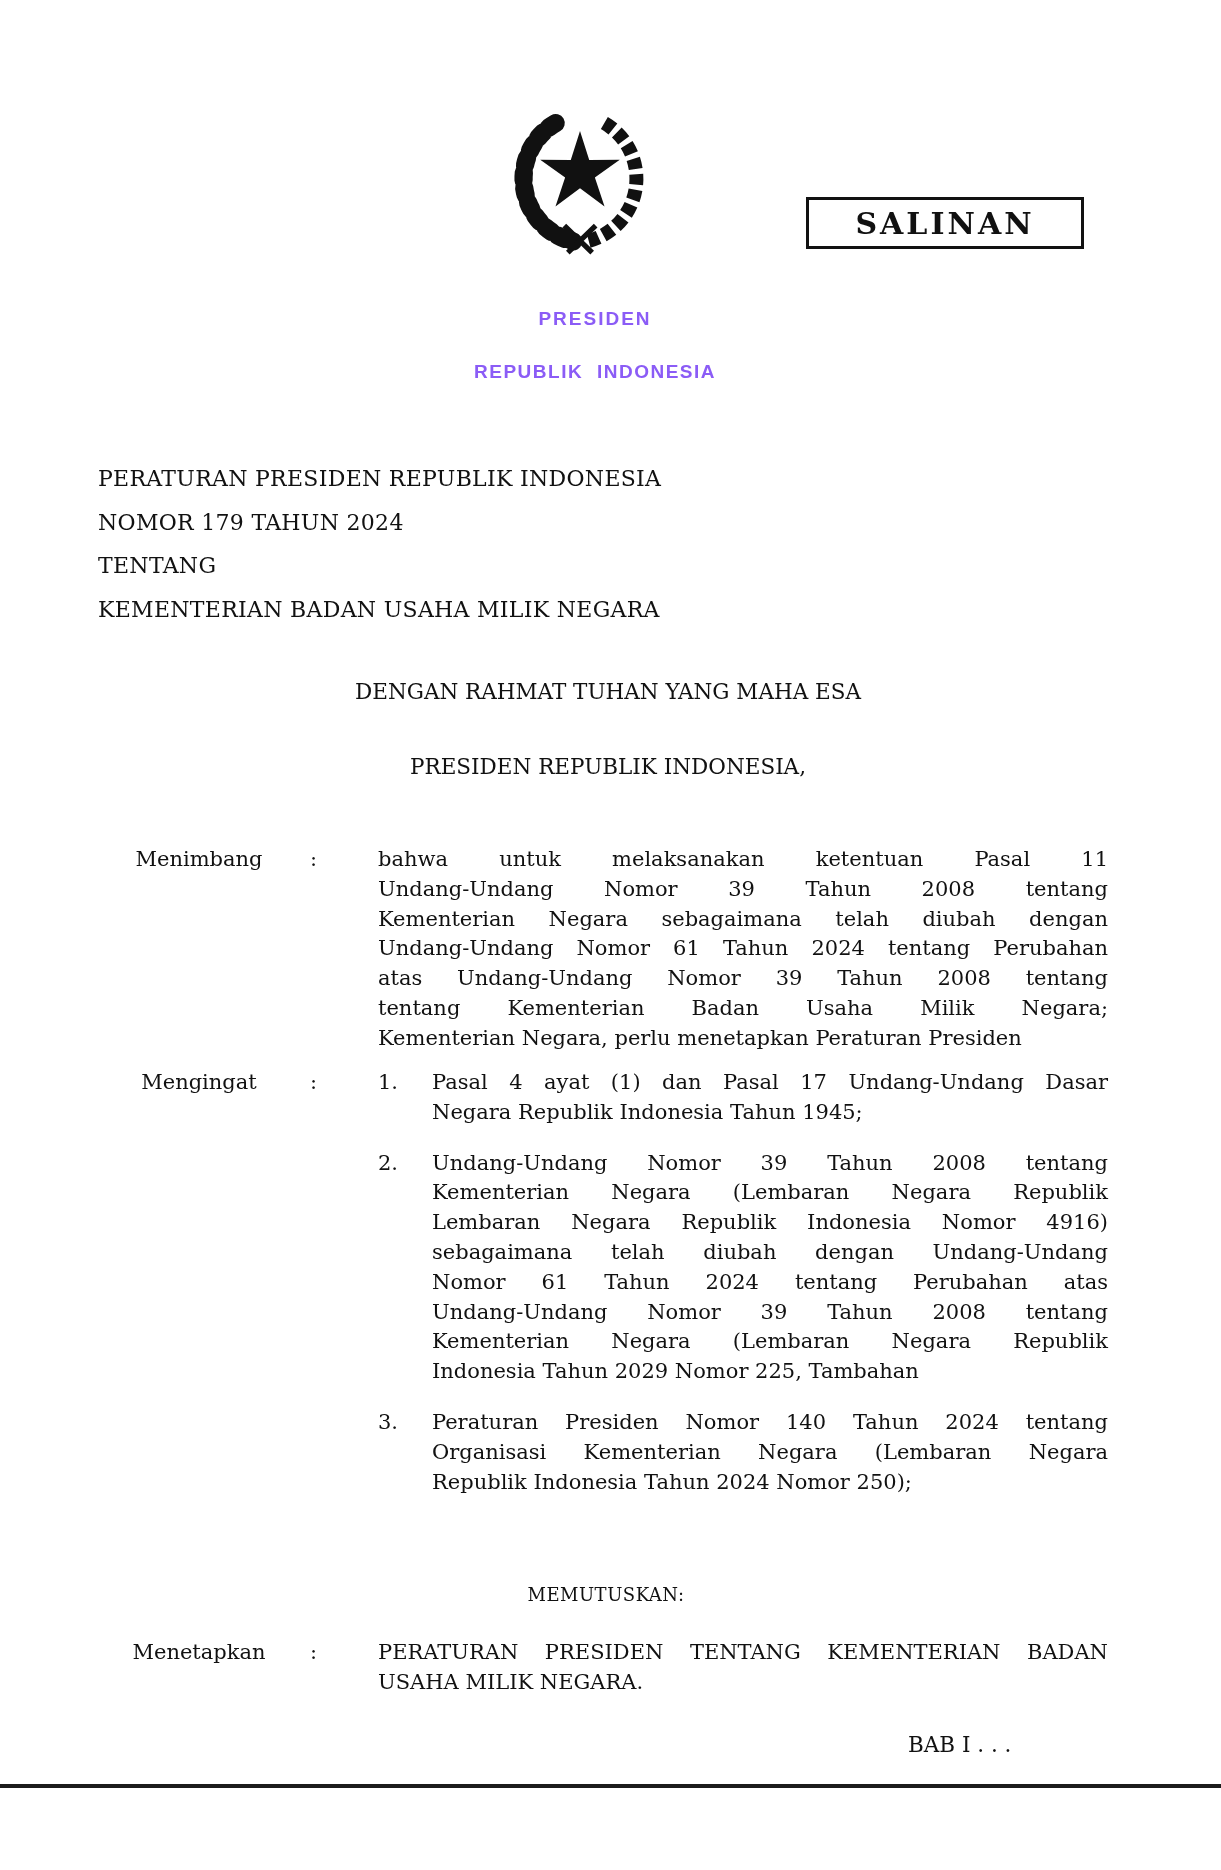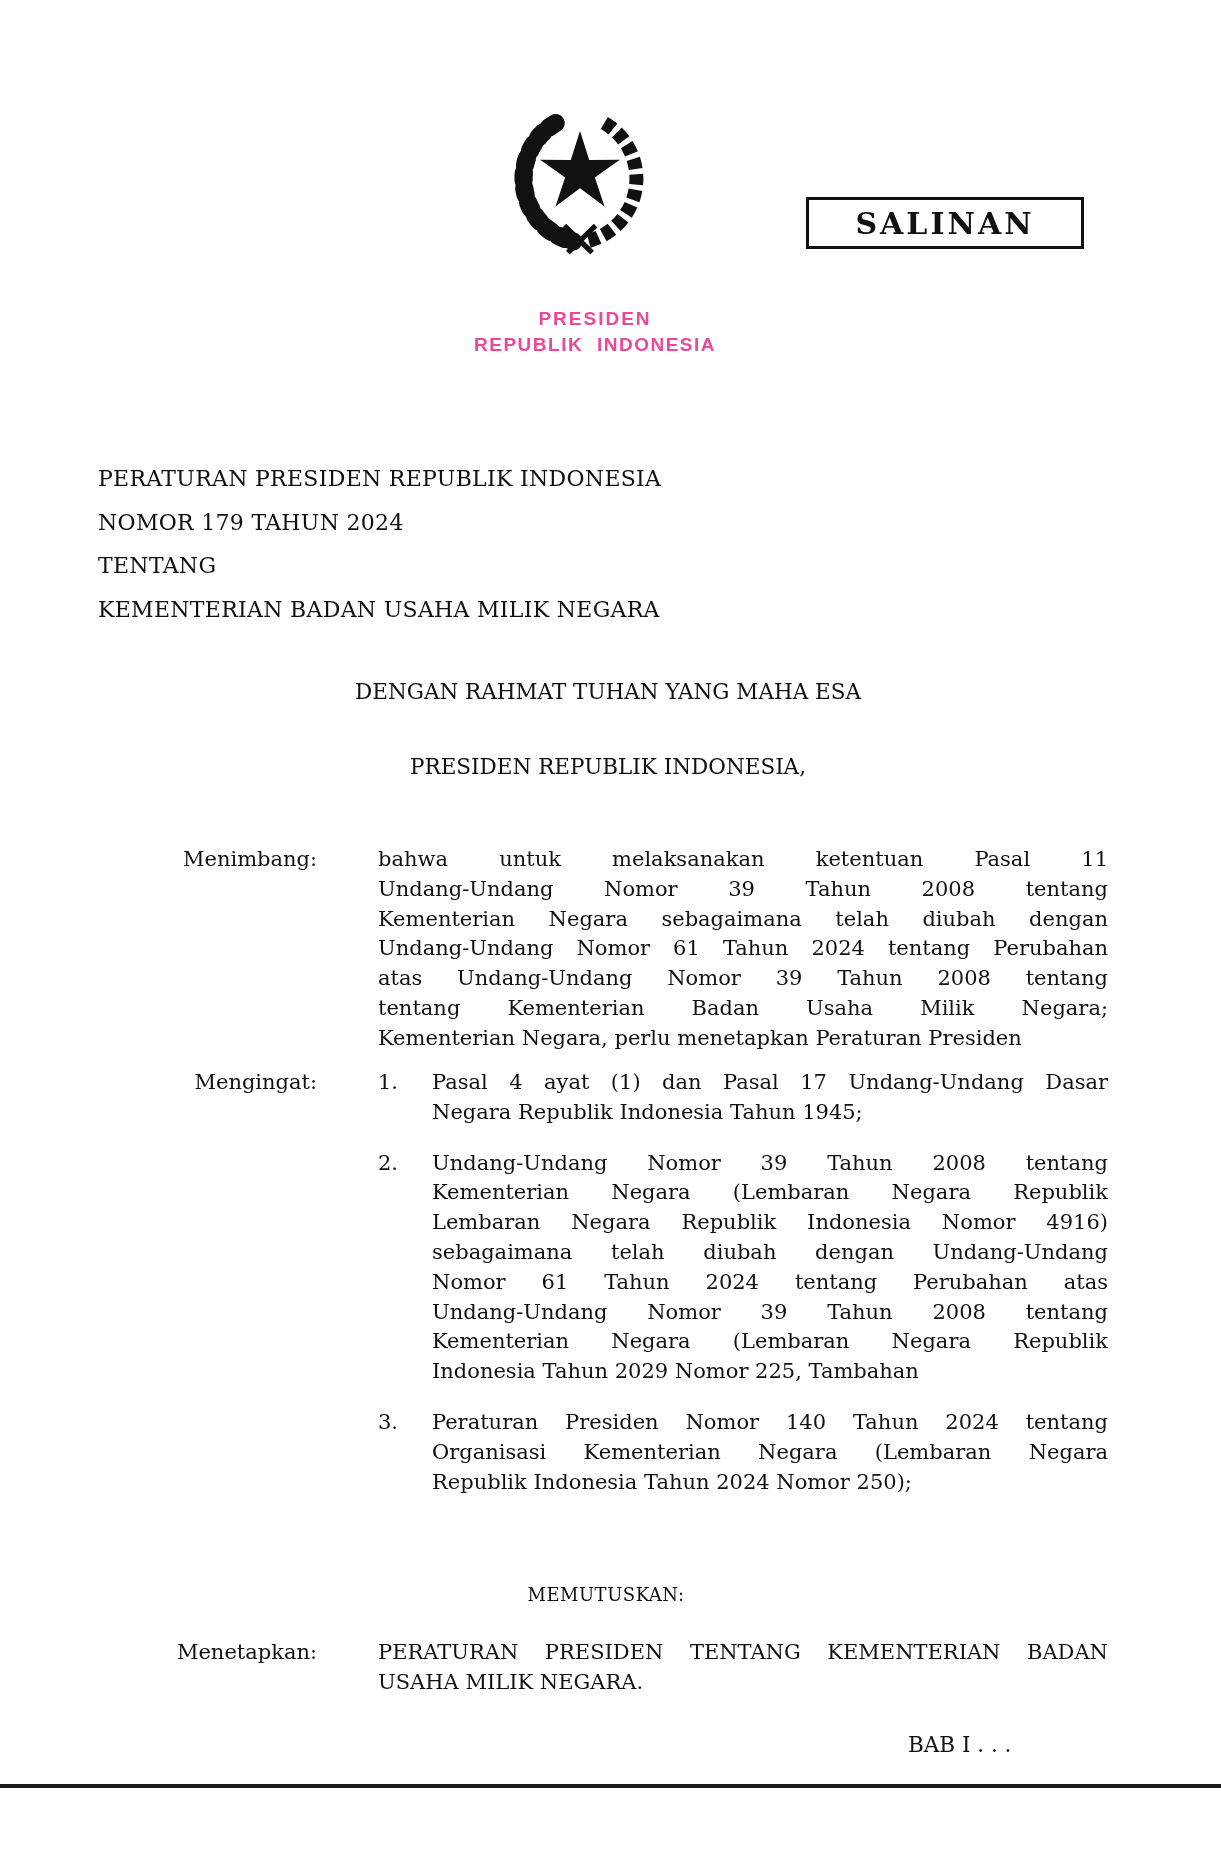--- a/index.html
+++ b/index.html
@@ -16,39 +16,39 @@
   .salinan-box{
     position:absolute;left:806px;top:197px;width:278px;height:52px;
     border:3px solid #111;display:flex;align-items:center;justify-content:center;
     box-sizing:border-box;
   }
   .salinan-box span{
     font-family:"DejaVu Serif", serif;font-weight:bold;font-size:30px;letter-spacing:3px;
   }
   .letterhead{
     position:absolute;left:415px;top:306px;width:360px;text-align:center;
-    font-family:"Liberation Sans", sans-serif;font-weight:bold;color:#ec4899;
+    font-family:"Liberation Sans", sans-serif;font-weight:bold;color:#8b5cf6;
   }
   .letterhead .lh1{font-size:19px;letter-spacing:2px;line-height:26px;}
-  .letterhead .lh2{font-size:19px;letter-spacing:1.5px;word-spacing:7px;line-height:26px;}
+  .letterhead .lh2{font-size:19px;letter-spacing:1.5px;word-spacing:7px;line-height:26px;margin-top:27px;}
   
   .title-block{
     position:absolute;left:98px;top:457px;width:1020px;text-align:left;
     font-size:22px;line-height:43.5px;letter-spacing:0.3px;
   }
   .grace-line{position:absolute;left:98px;top:679px;width:1020px;text-align:center;font-size:21.5px;}
   .issuer-line{position:absolute;left:98px;top:754px;width:1020px;text-align:center;font-size:21.5px;}
   .decision-heading{position:absolute;left:96px;top:1584px;width:1020px;text-align:center;font-size:18px;letter-spacing:0.5px;}
   
   .clause{
     position:absolute;left:88px;width:1020px;
     display:grid;grid-template-columns:222px 68px 730px;
     font-size:21px;line-height:29.8px;
   }
-  .clause-label{text-align:right;}
+  .clause-label{text-align:center;}
   .clause-colon{text-align:left;}
   .numbered-item{display:grid;grid-template-columns:54px 1fr;margin-bottom:21px;}
   .numbered-item:last-child{margin-bottom:0;}
   
   .justify .tline{text-align:justify;text-align-last:justify;}
   .justify .tline:last-child{text-align-last:left;}
   
   .bab-continuation{position:absolute;left:908px;top:1732px;font-size:21.5px;white-space:pre;}
   .sk-number{
     position:absolute;left:88px;top:1799px;

